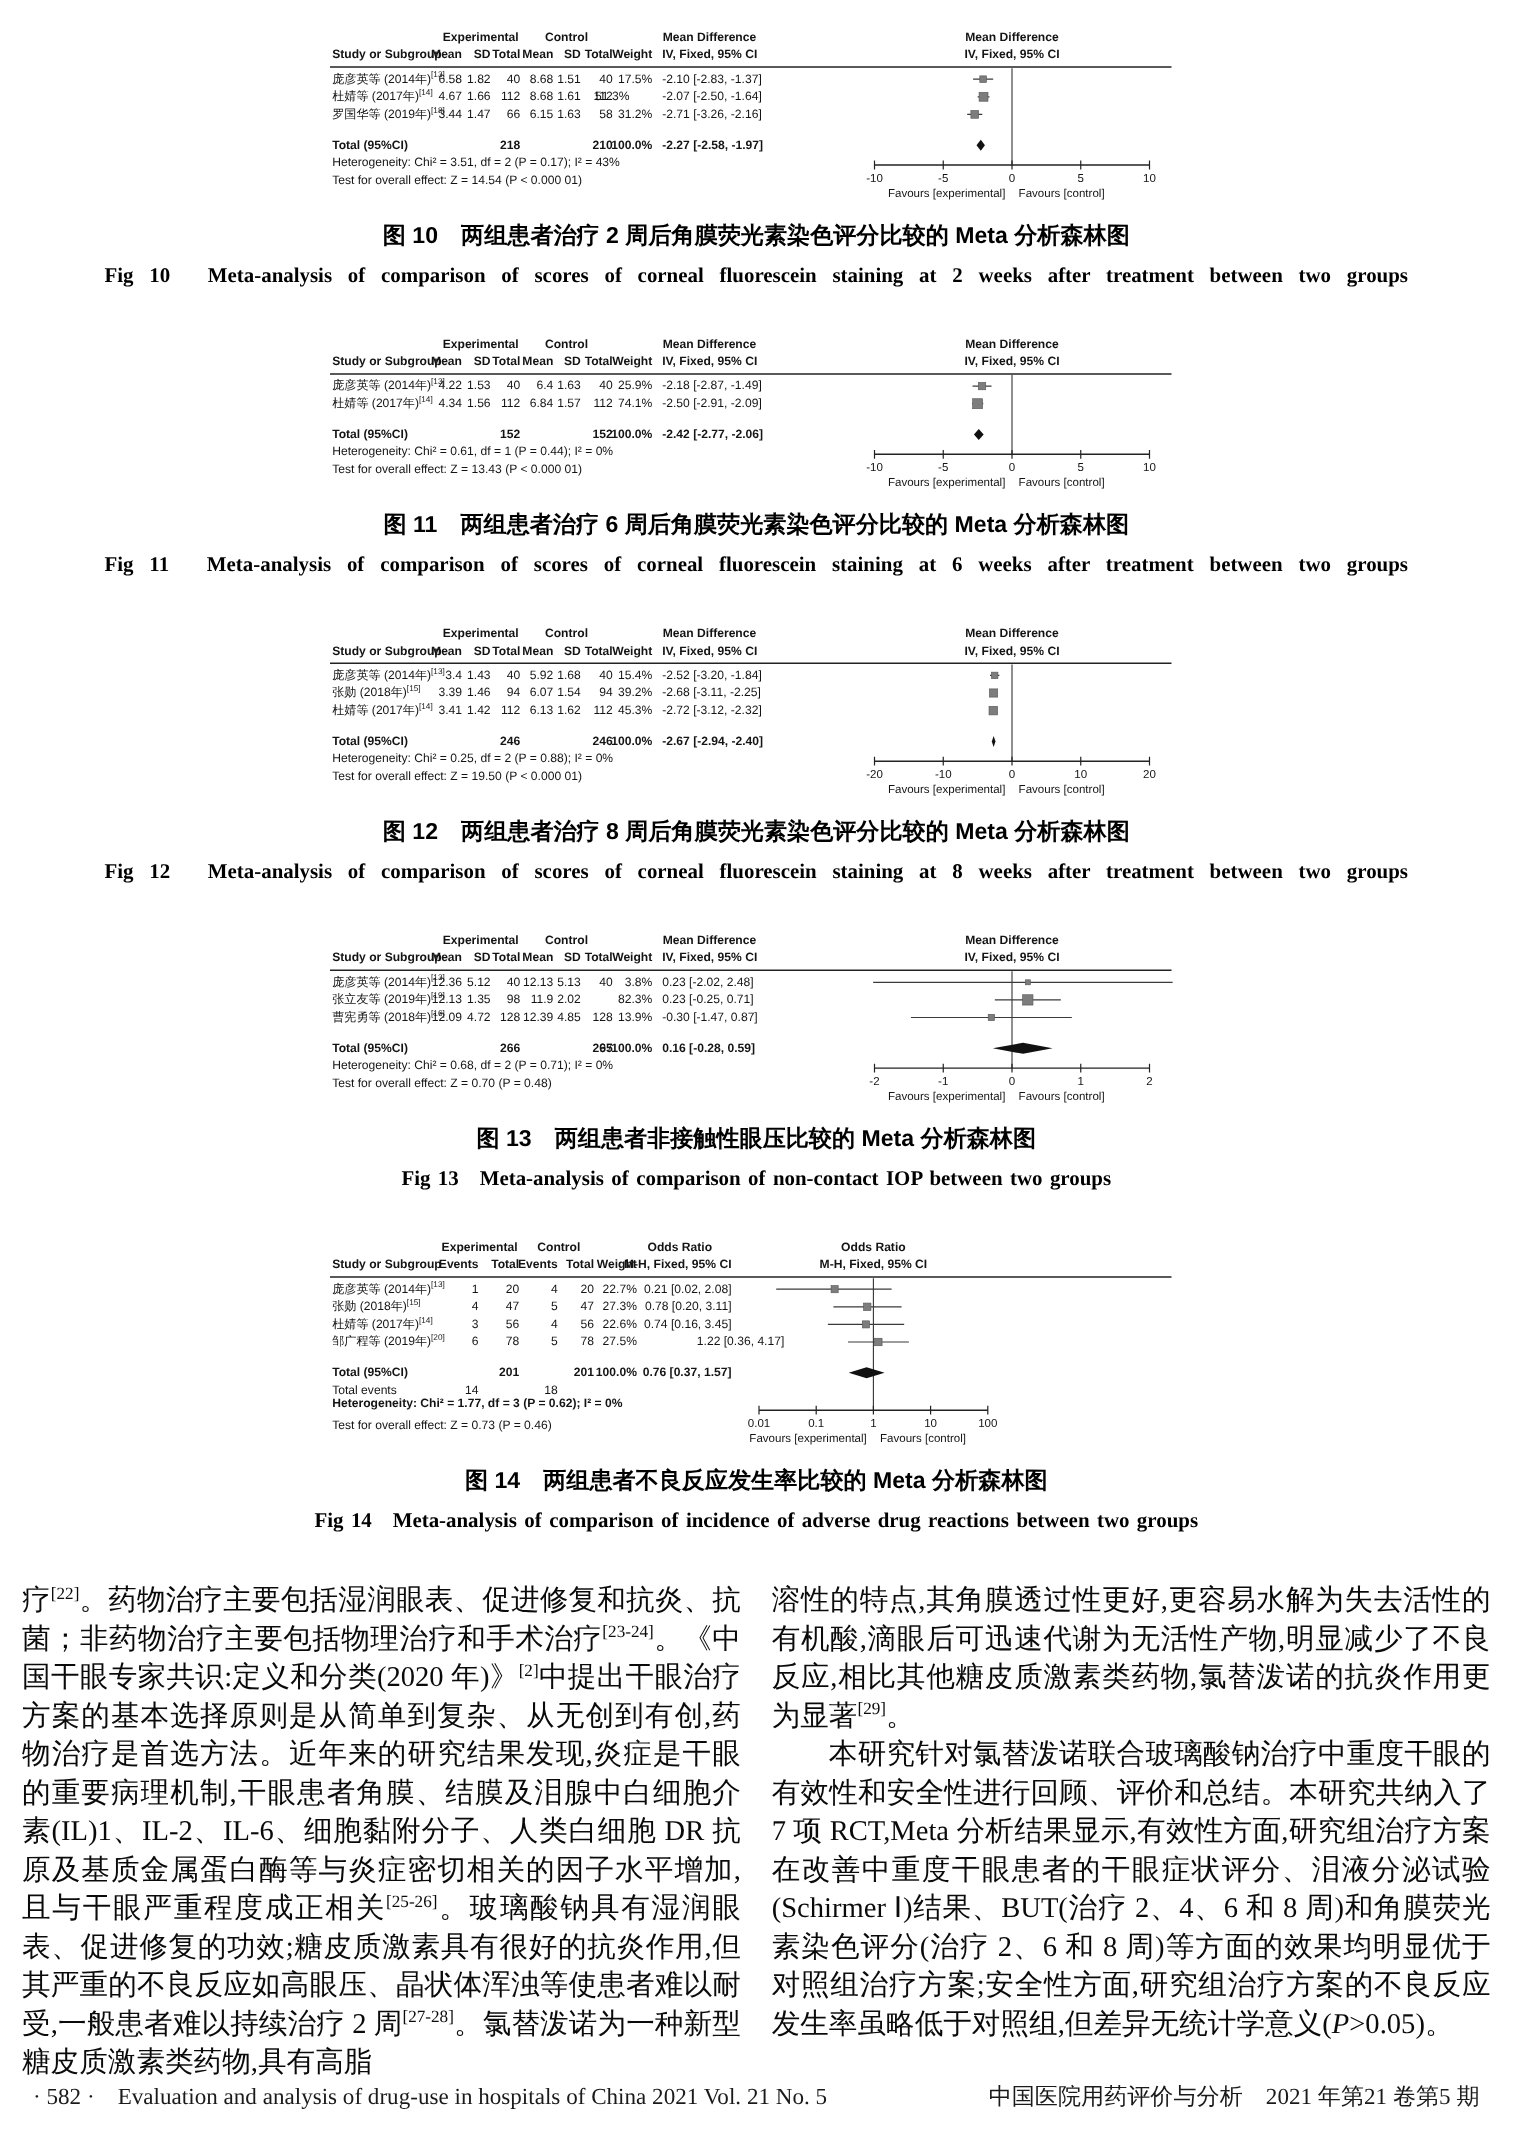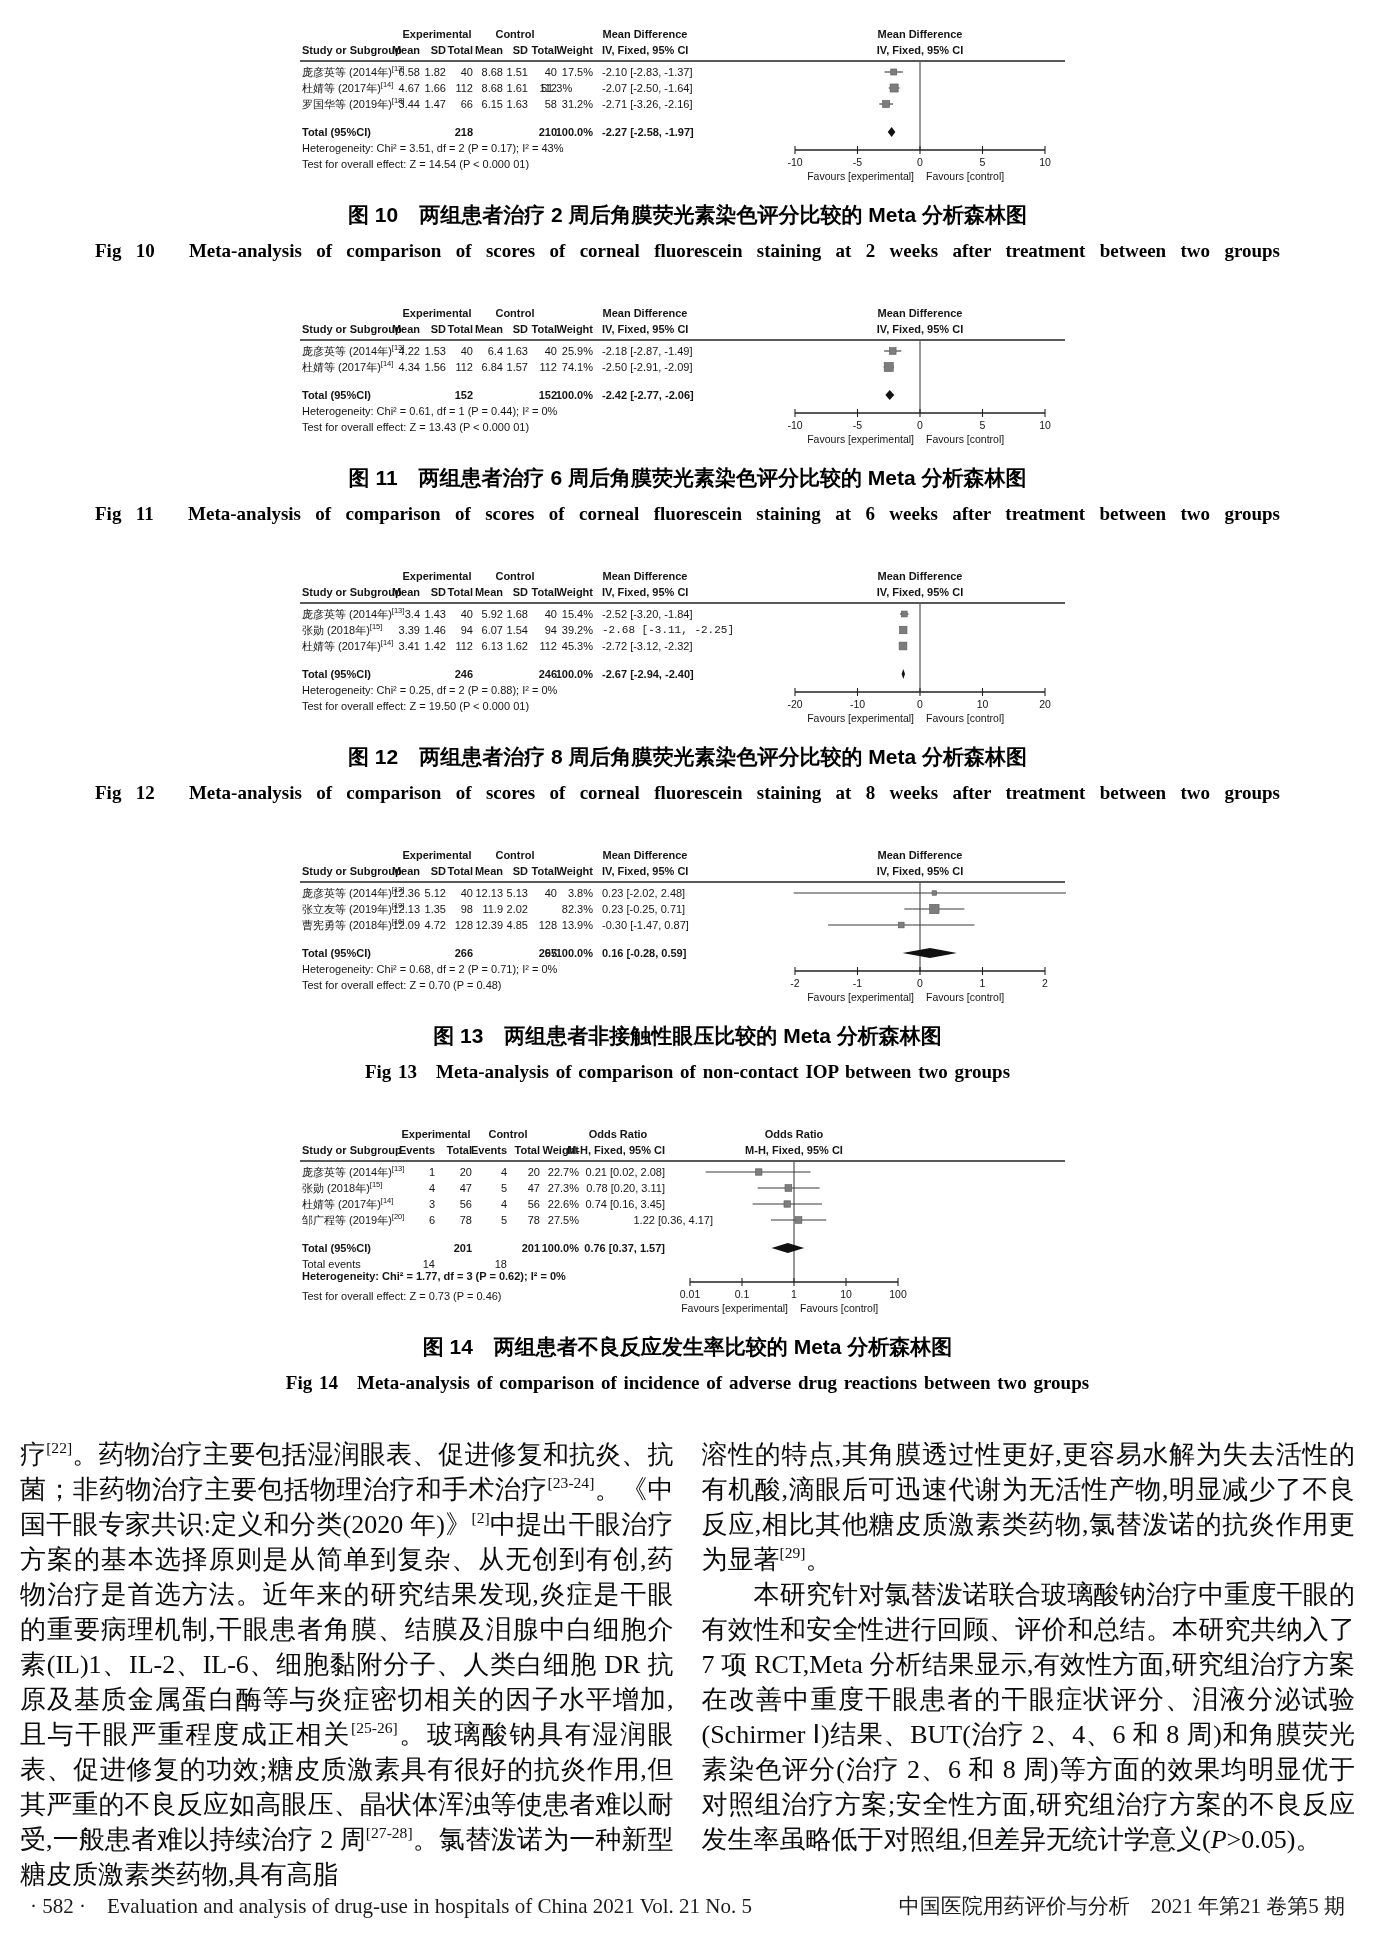--- a/index.html
+++ b/index.html
@@ -229,21 +229,21 @@
         <div class="fc" style="left: 223px; top: 40px; width: 70px; text-align: right;">15.4%</div>
         <div class="fc" style="left: 302px; top: 40px;">-2.52 [-3.20, -1.84]</div>
         <div class="fc" style="left: 2px; top: 56px;"><span>张勋 (2018年)</span><sup class="ref">[15]</sup></div>
         <div class="fc" style="left: 50px; top: 56px; width: 70px; text-align: right;">3.39</div>
         <div class="fc" style="left: 76px; top: 56px; width: 70px; text-align: right;">1.46</div>
         <div class="fc" style="left: 103px; top: 56px; width: 70px; text-align: right;">94</div>
         <div class="fc" style="left: 133px; top: 56px; width: 70px; text-align: right;">6.07</div>
         <div class="fc" style="left: 158px; top: 56px; width: 70px; text-align: right;">1.54</div>
         <div class="fc" style="left: 187px; top: 56px; width: 70px; text-align: right;">94</div>
         <div class="fc" style="left: 223px; top: 56px; width: 70px; text-align: right;">39.2%</div>
-        <div class="fc" style="left: 302px; top: 56px; font-family: Liberation Mono, monospace;">-2.68 [-3.11, -2.25]</div>
+        <div class="fc" style="left: 302px; top: 56px;">-2.68 [-3.11, -2.25]</div>
         <div class="fc" style="left: 2px; top: 72px;"><span>杜婧等 (2017年)</span><sup class="ref">[14]</sup></div>
         <div class="fc" style="left: 50px; top: 72px; width: 70px; text-align: right;">3.41</div>
         <div class="fc" style="left: 76px; top: 72px; width: 70px; text-align: right;">1.42</div>
         <div class="fc" style="left: 103px; top: 72px; width: 70px; text-align: right;">112</div>
         <div class="fc" style="left: 133px; top: 72px; width: 70px; text-align: right;">6.13</div>
         <div class="fc" style="left: 158px; top: 72px; width: 70px; text-align: right;">1.62</div>
         <div class="fc" style="left: 187px; top: 72px; width: 70px; text-align: right;">112</div>
         <div class="fc" style="left: 223px; top: 72px; width: 70px; text-align: right;">45.3%</div>
         <div class="fc" style="left: 302px; top: 72px;">-2.72 [-3.12, -2.32]</div>
         <div class="fc b" style="left: 2px; top: 100px;">Total (95%CI)</div>

